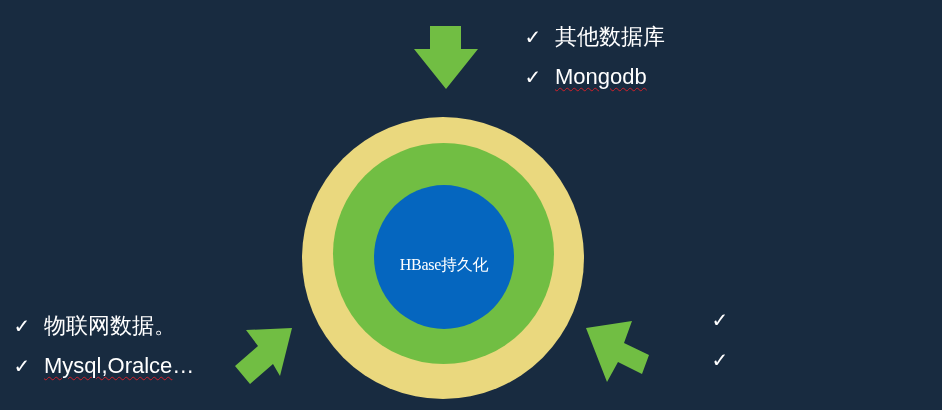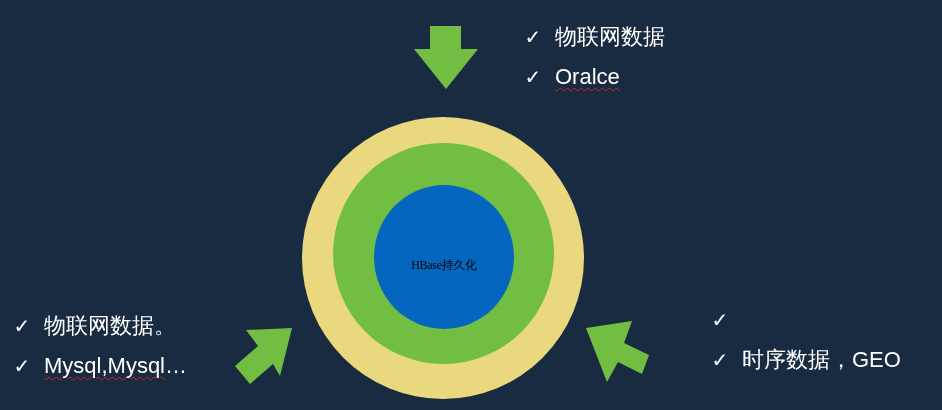--- a/index.html
+++ b/index.html
@@ -37,22 +37,22 @@
     .ring-inner {
       left: 374px; top: 185px;
       width: 140px; height: 144px;
       background: #0566bf;
       display: flex;
       align-items: center;
       justify-content: center;
     }
     .core-label {
       font-family: "Liberation Serif", "DejaVu Serif", serif;
-      font-size: 12px;
-      color: #000000;
+      font-size: 16px;
+      color: #ffffff;
       letter-spacing: -0.3px;
       margin-top: 16px;
     }
     .arrow {
       position: absolute;
     }
     .text-group {
       position: absolute;
     }
     .bullet {
@@ -98,43 +98,42 @@
     <polygon points="12,2 58,0 46,48 39,36 16,56 1,38 24,18" fill="#71be43"></polygon>
   </svg>
 
   <svg class="arrow" style="left:585px; top:320px;" width="66" height="64" viewBox="0 0 66 64">
     <polygon points="1,8 47,1 39,23 64,35 57,54 33,42 22,62" fill="#71be43"></polygon>
   </svg>
 
   <div class="text-group group-top">
     <div class="bullet">
       <span class="check">✓</span>
-      <span>物联网数据</span>
+      <span>其他数据库</span>
     </div>
     <div class="bullet">
       <span class="check">✓</span>
-        <span class="misspelled">Oralce</span>
+        <span class="misspelled">Mongodb</span>
     </div>
   </div>
 
   <div class="text-group group-left">
     <div class="bullet">
       <span class="check">✓</span>
       <span>物联网数据。</span>
     </div>
     <div class="bullet">
       <span class="check">✓</span>
-      <span class="misspelled">Mysql,Mysql</span>
+      <span class="misspelled">Mysql,Oralce</span>
         <span>…</span>
     </div>
   </div>
 
   <div class="text-group group-right">
     <div class="bullet">
       <span class="check">✓</span>
     </div>
     <div class="bullet">
       <span class="check">✓</span>
-      <span>时序数据，GEO</span>
     </div>
   </div>
 
 </div>
 
 </body></html>

